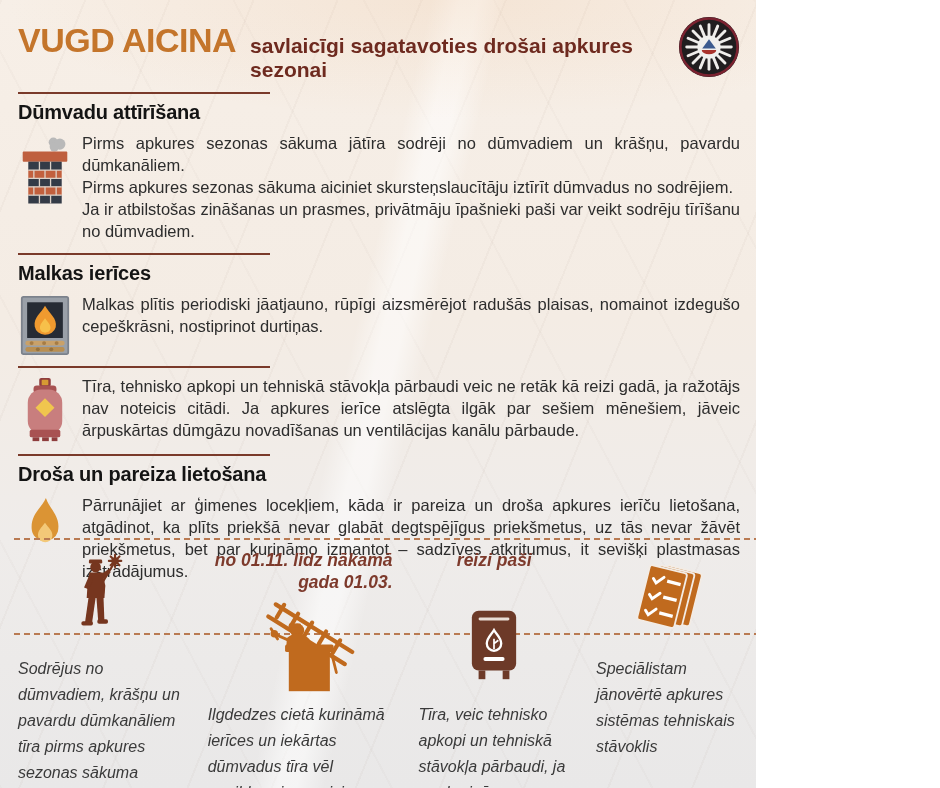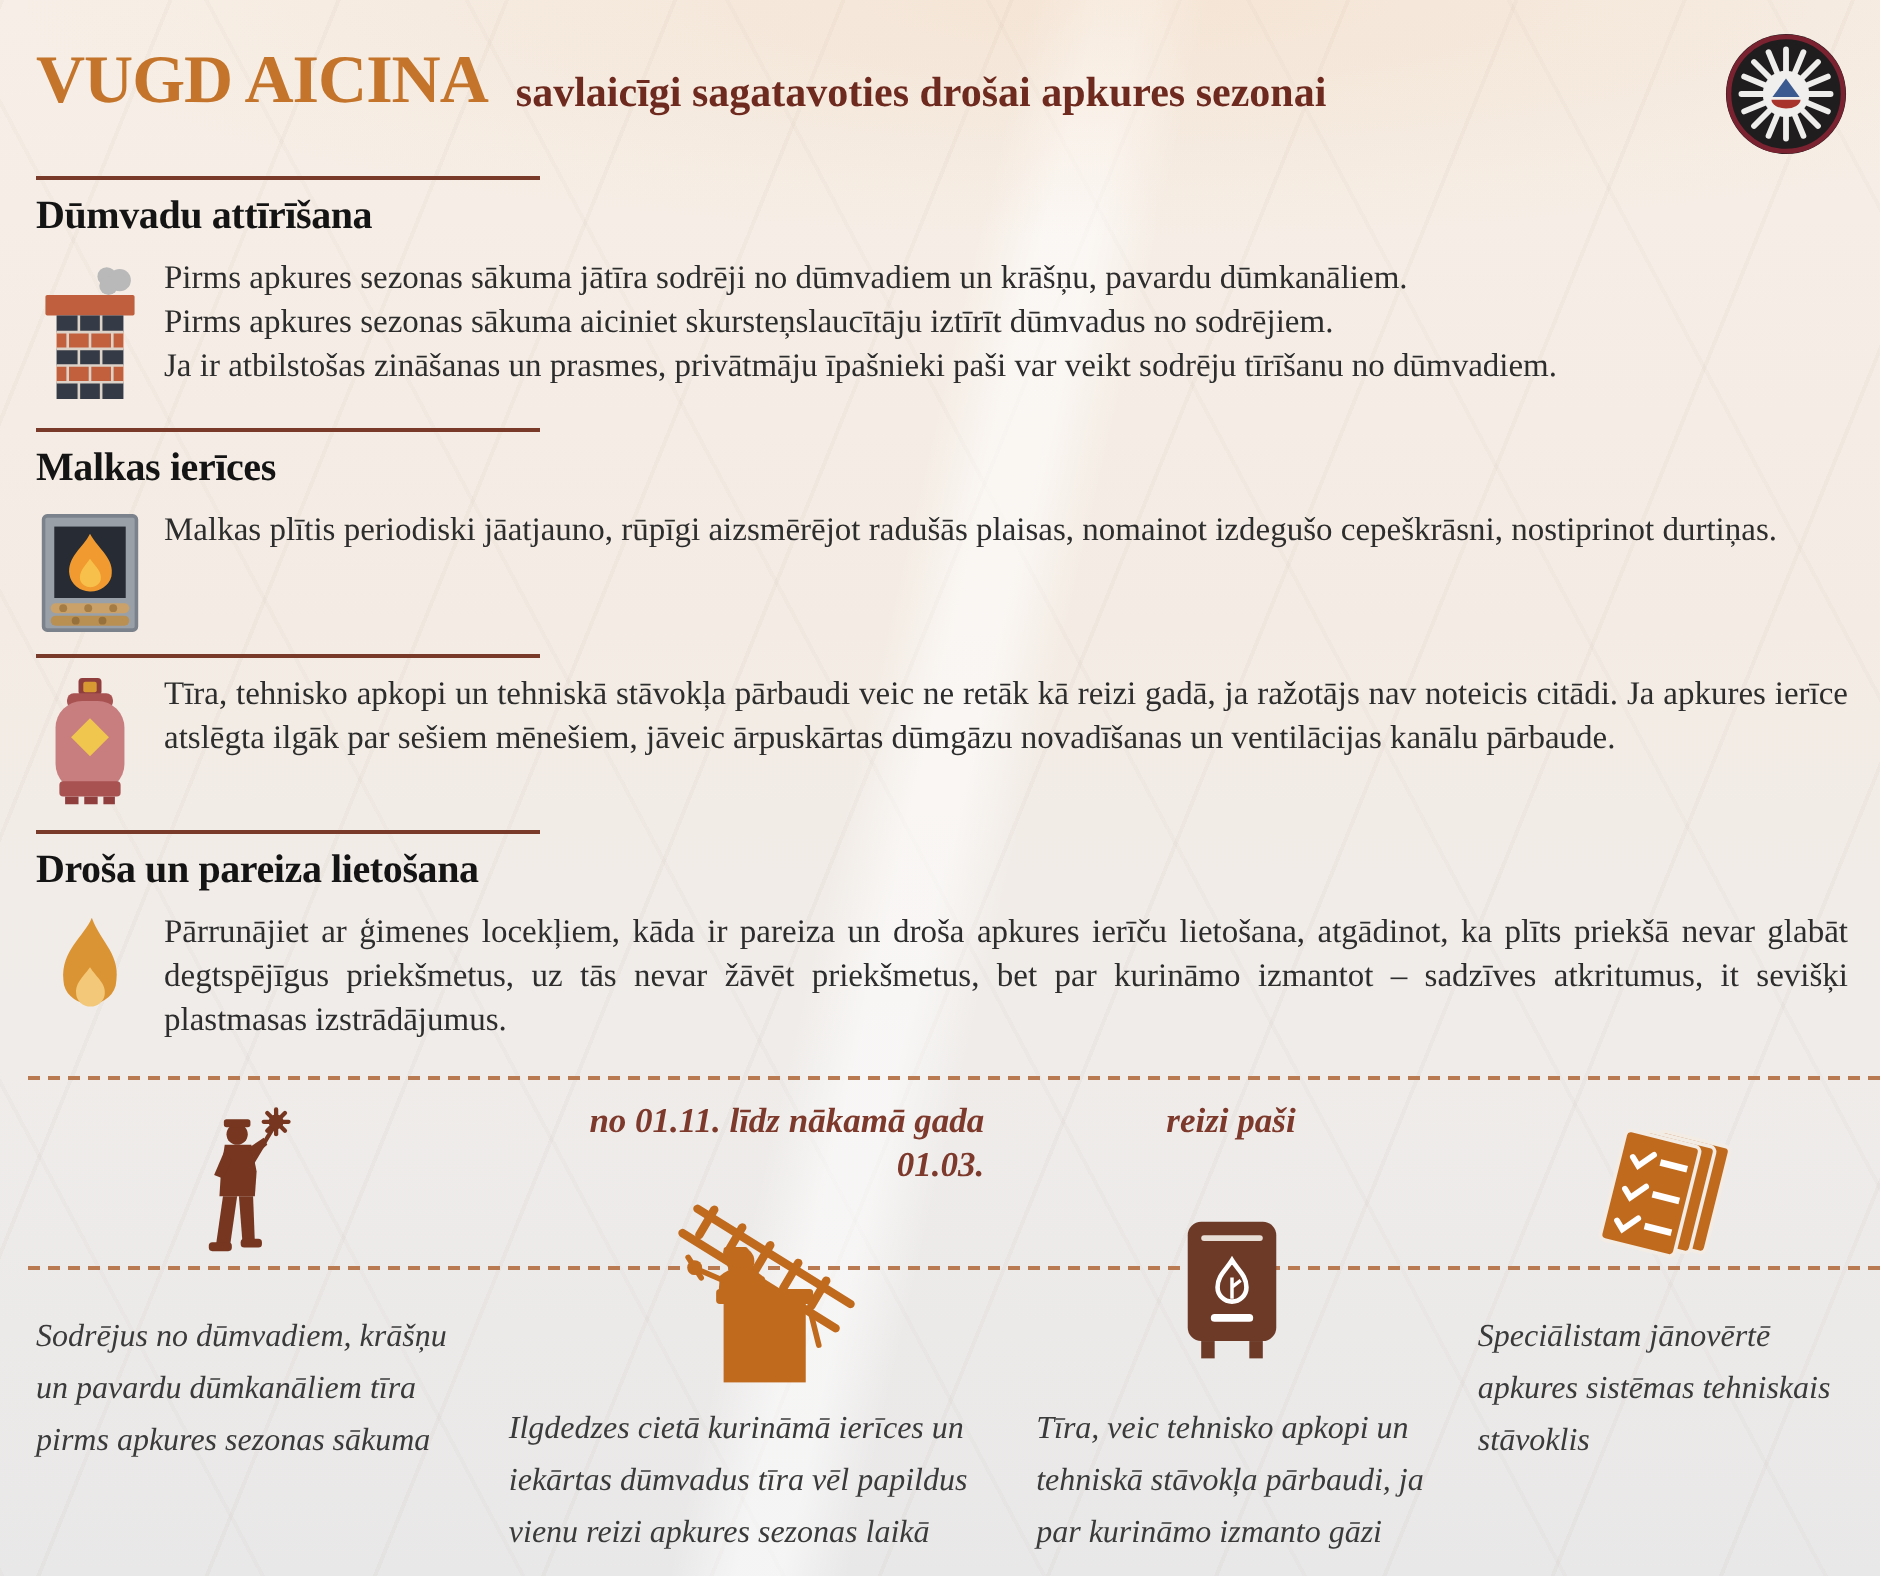--- a/index.html
+++ b/index.html
@@ -1,27 +1,26 @@
 <!DOCTYPE html>
 <html><head>
 <meta charset="utf-8">
 <style>
   * { margin:0; padding:0; box-sizing:border-box; }
   html,body { width:940px; }
   body { font-family:"Liberation Sans","DejaVu Sans",sans-serif; }
 
   .page {
-    position:relative; width:940px; height:788px; overflow:hidden;
+    position:relative; width:756px; height:788px; overflow:hidden;
     background-color:#f3ece5;
     background-image:
       linear-gradient(103deg, rgba(255,255,255,0) 46%, rgba(255,255,255,0.55) 49%, rgba(255,255,255,0.55) 51%, rgba(255,255,255,0) 54%),
       repeating-linear-gradient(112deg, rgba(150,125,110,0.05) 0 2px, rgba(0,0,0,0) 2px 78px),
       repeating-linear-gradient(62deg, rgba(150,130,120,0.04) 0 2px, rgba(0,0,0,0) 2px 115px),
       linear-gradient(180deg, #f7efe7 0%, #f4ece4 40%, #efecea 68%, #e9e8e8 100%);
-    font-family: Liberation Serif, serif;
   }
   .page::after { 
     content:""; position:absolute; left:0; top:0; right:0; height:120px;
     background:radial-gradient(ellipse at 60% 0%, rgba(232,180,130,0.18), rgba(232,180,130,0) 70%);
     pointer-events:none;
   }
 
   
   .header { display:flex; align-items:flex-start; padding:16px 16px 0 18px; position:relative; z-index:2; }
   .header h1 { font-size:34px; font-weight:800; letter-spacing:-0.5px; color:#c4752b; line-height:1.1; margin-top:6px; }

